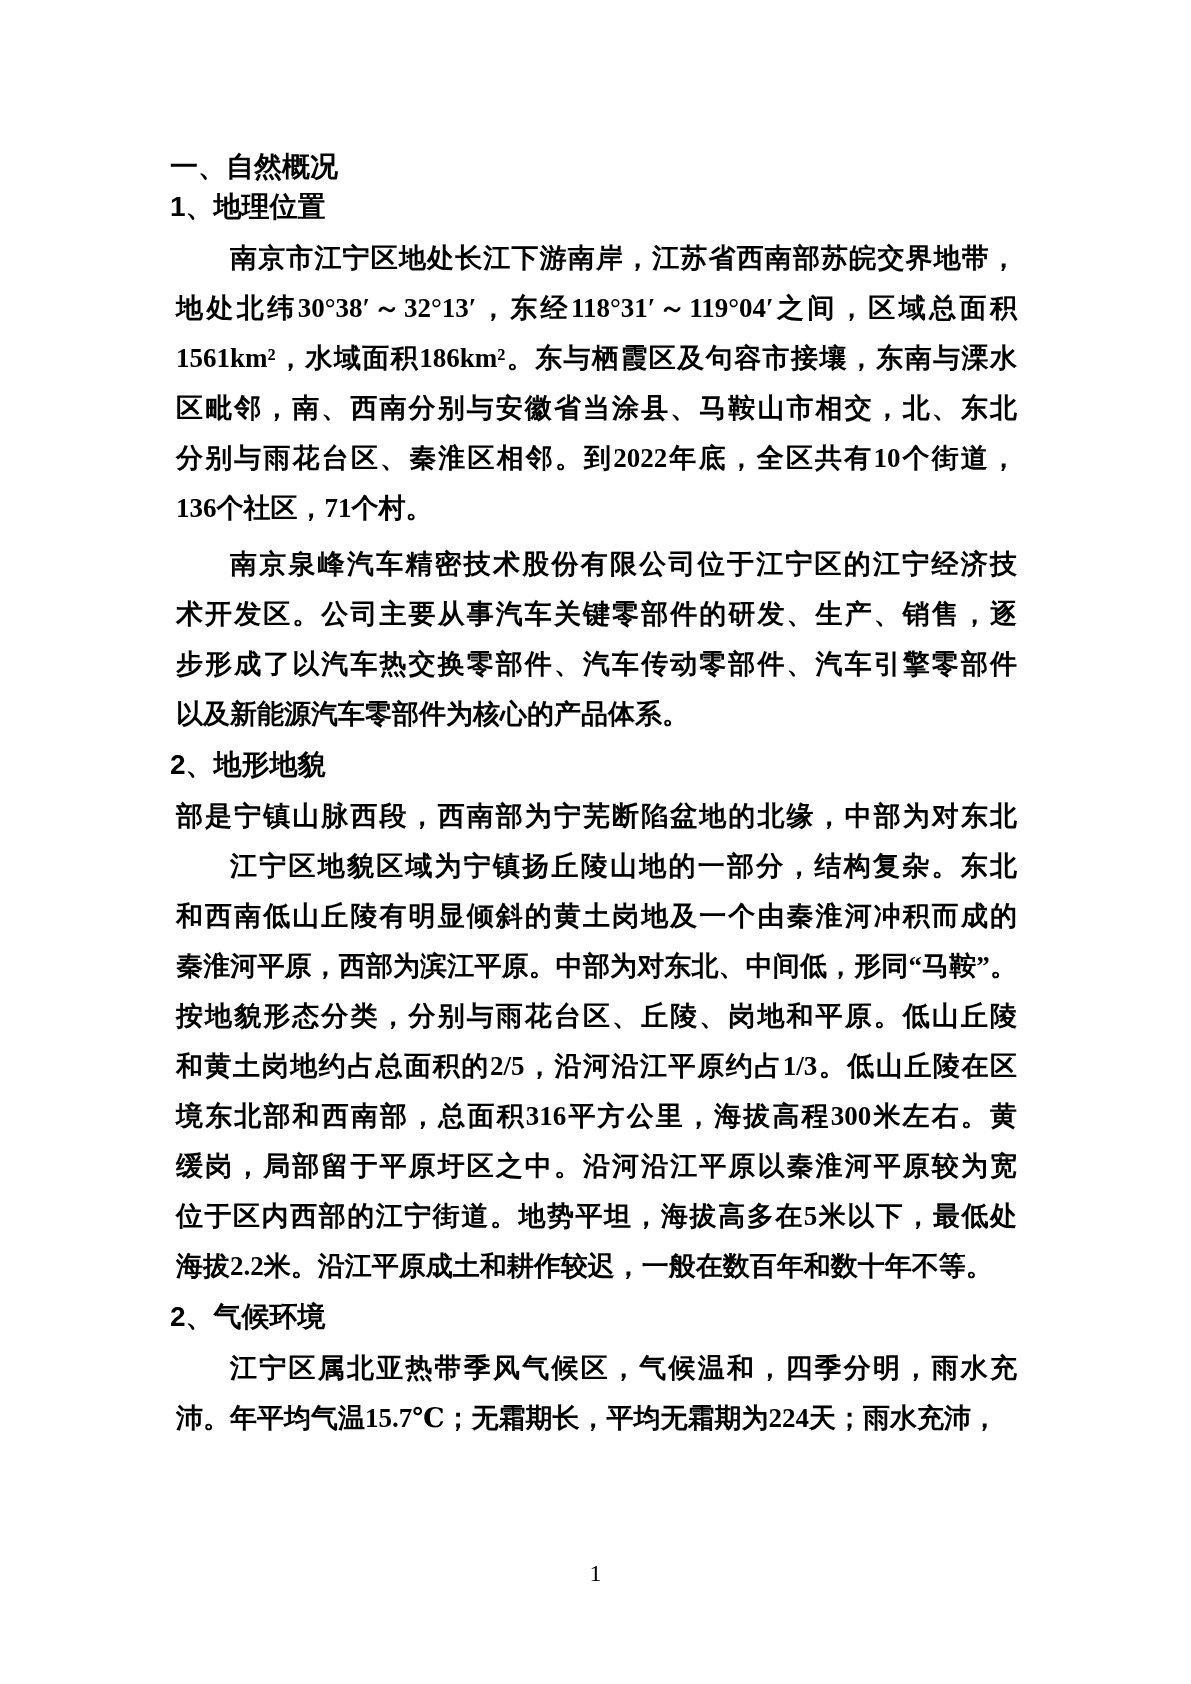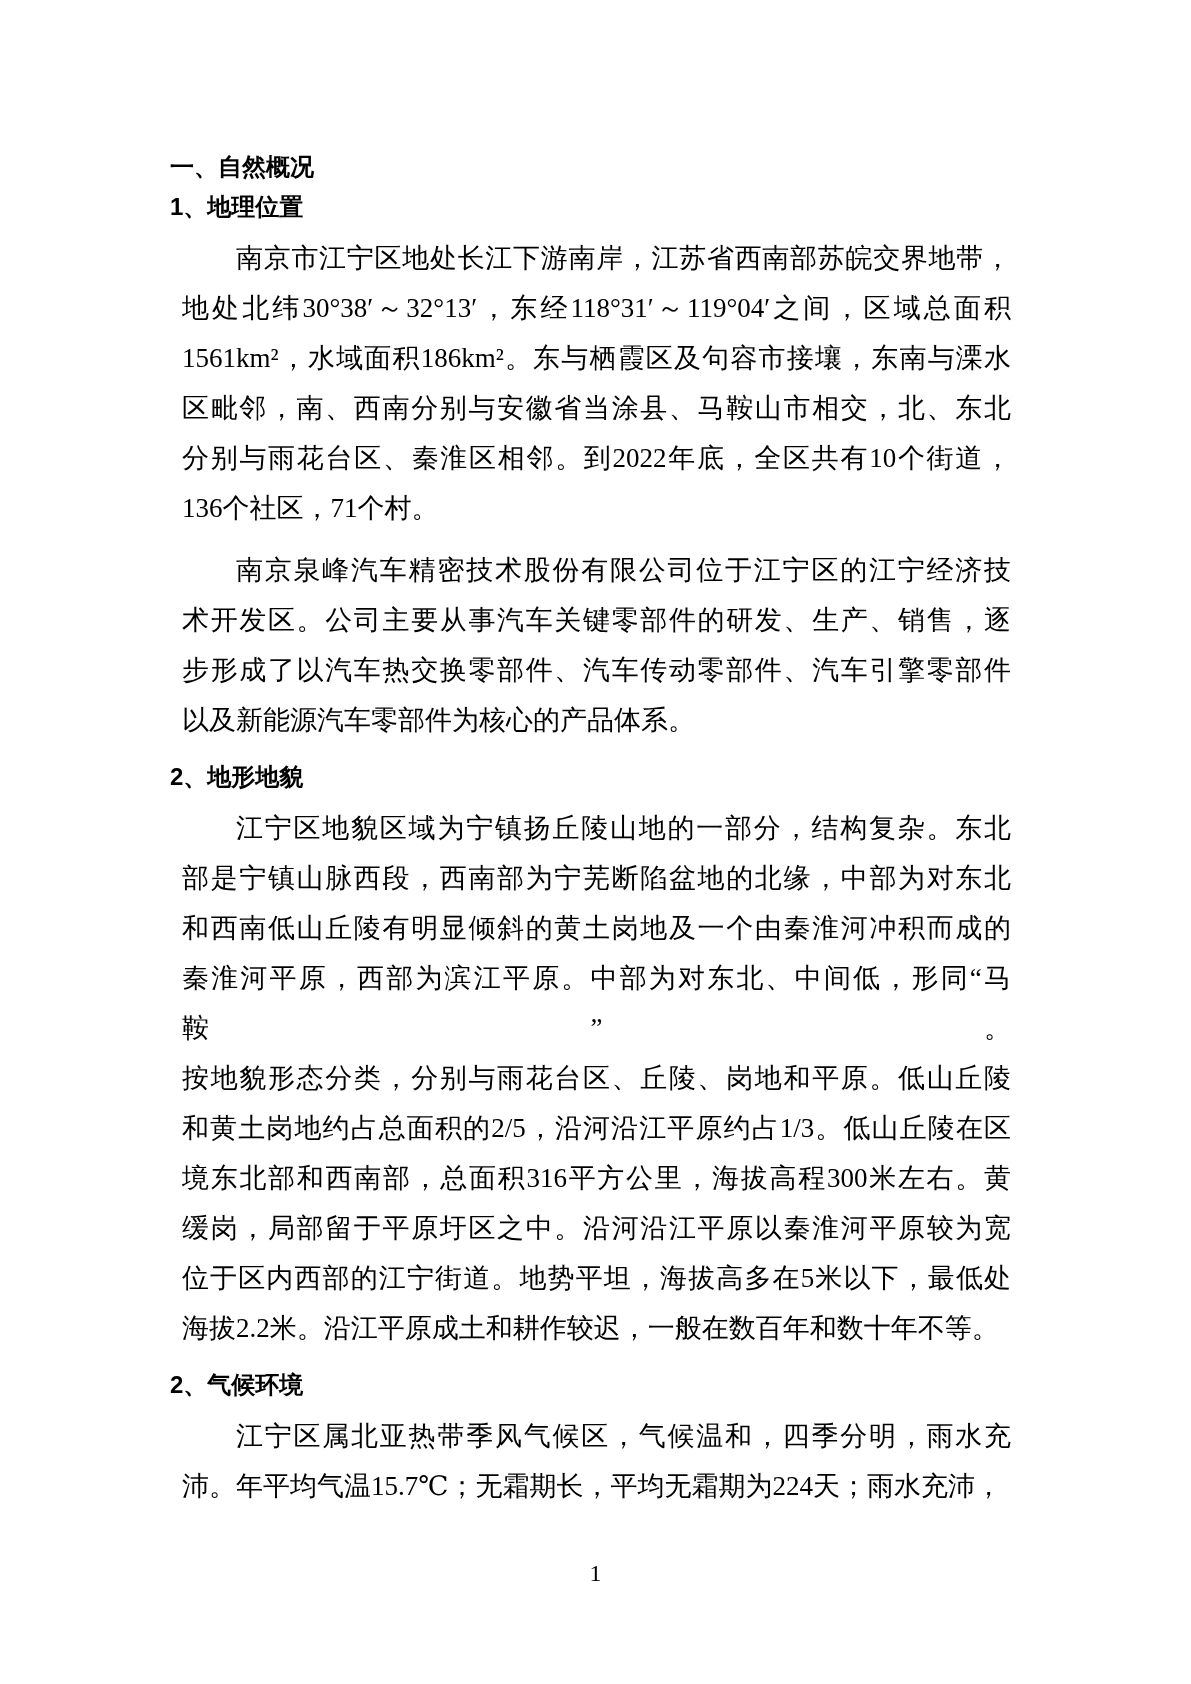--- a/index.html
+++ b/index.html
@@ -22,26 +22,27 @@
   }
   .content {
     position: absolute;
     left: 170px;
     top: 147px;
     width: 853px;
   }
   .heading {
     font-family: "Liberation Sans", "DejaVu Sans", sans-serif;
     font-weight: bold;
-    font-size: 24px;
+    font-size: 28px;
     line-height: 40px;
     white-space: nowrap;
   }
   .paragraph {
-    margin: 12px;
+    margin: 6px;
+    font-weight: bold;
   }
   .heading + .paragraph {
     margin-top: 6px;
   }
   .line {
     font-size: 27px;
     line-height: 50px;
     min-height: 50px;
     text-align: justify;
     text-align-last: justify;
@@ -78,22 +79,22 @@
         <div class="line last">136个社区，71个村。</div>
       </div>
       <div class="paragraph">
         <div class="line first">南京泉峰汽车精密技术股份有限公司位于江宁区的江宁经济技</div>
         <div class="line">术开发区。公司主要从事汽车关键零部件的研发、生产、销售，逐</div>
         <div class="line">步形成了以汽车热交换零部件、汽车传动零部件、汽车引擎零部件</div>
         <div class="line last">以及新能源汽车零部件为核心的产品体系。</div>
       </div>
       <div class="heading">2、地形地貌</div>
       <div class="paragraph">
+        <div class="line">部是宁镇山脉西段，西南部为宁芜断陷盆地的北缘，中部为对东北</div>
         <div class="line first">江宁区地貌区域为宁镇扬丘陵山地的一部分，结构复杂。东北</div>
-        <div class="line">部是宁镇山脉西段，西南部为宁芜断陷盆地的北缘，中部为对东北</div>
         <div class="line">和西南低山丘陵有明显倾斜的黄土岗地及一个由秦淮河冲积而成的</div>
         <div class="line">秦淮河平原，西部为滨江平原。中部为对东北、中间低，形同“马鞍”。</div>
         <div class="line">按地貌形态分类，分别与雨花台区、丘陵、岗地和平原。低山丘陵</div>
         <div class="line">和黄土岗地约占总面积的2/5，沿河沿江平原约占1/3。低山丘陵在区</div>
         <div class="line">境东北部和西南部，总面积316平方公里，海拔高程300米左右。黄</div>
         <div class="line">缓岗，局部留于平原圩区之中。沿河沿江平原以秦淮河平原较为宽</div>
         <div class="line">位于区内西部的江宁街道。地势平坦，海拔高多在5米以下，最低处</div>
         <div class="line last">海拔2.2米。沿江平原成土和耕作较迟，一般在数百年和数十年不等。</div>
       </div>
       <div class="heading">2、气候环境</div>

